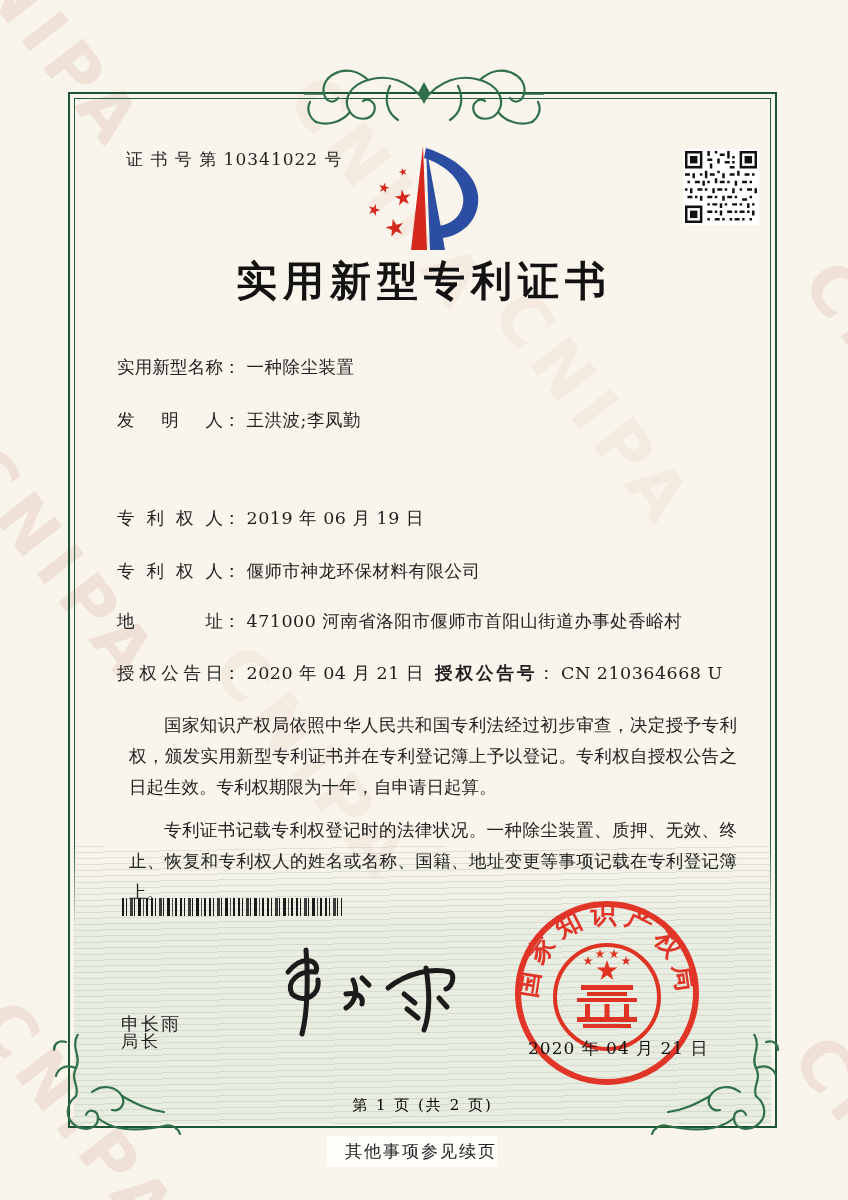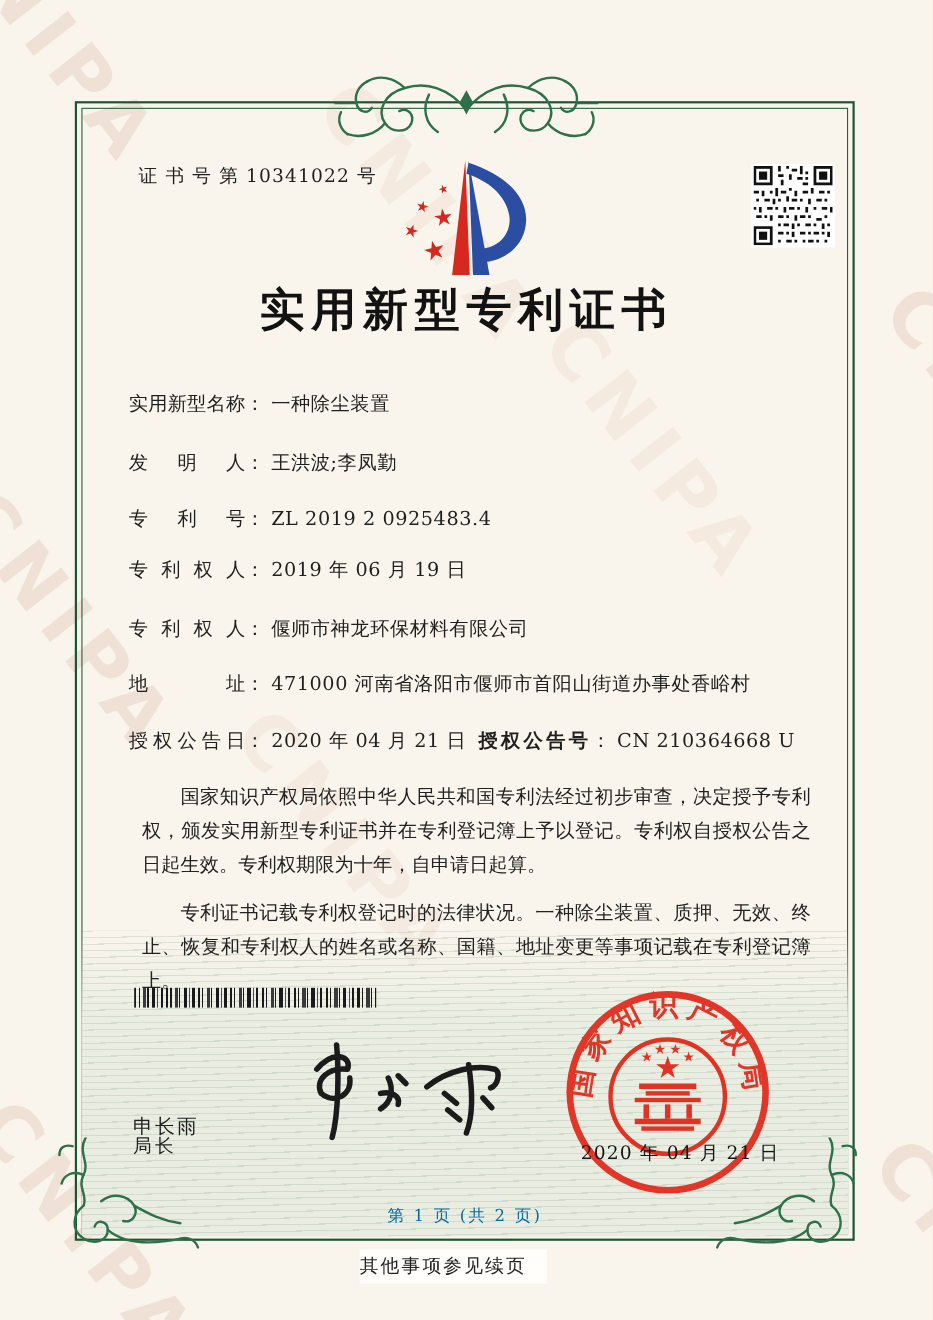--- a/index.html
+++ b/index.html
@@ -81,25 +81,25 @@
   .signature{position:absolute;left:258px;top:942px;}
   
   .seal{position:absolute;left:512px;top:898px;}
   .seal-date{
     position:absolute;left:528px;top:1037px;width:160px;
     font-size:17px;letter-spacing:1px;color:#151515;white-space:nowrap;
   }
   
   .page-info{
     position:absolute;left:68px;top:1096px;width:709px;text-align:center;
-    font-size:15px;letter-spacing:2px;color:#0369a1;
+    font-size:15px;letter-spacing:2px;color:#000000;
   }
   .continuation{
     position:absolute;left:327px;top:1136px;width:170px;height:31px;
-    background:#fffefb;text-align:left;line-height:31px;font-size:17px;
+    background:#fffefb;text-align:right;line-height:31px;font-size:17px;
     letter-spacing:2px;color:#222;
   }
   .ornament{position:absolute;pointer-events:none;}
 </style>
 </head>
 <body>
 
 <div class="page">
 
   <svg width="0" height="0" style="position:absolute">
@@ -199,23 +199,20 @@
   </svg>
 
   <div class="title">实用新型专利证书</div>
 
   <div class="row" style="top:355px">
     <span class="lbl">实用新型名称</span><span class="colon">：</span><span class="val">一种除尘装置</span>
   </div>
   <div class="row" style="top:408px">
     <span class="lbl">发明人</span><span class="colon">：</span><span class="val">王洪波;李凤勤</span>
   </div>
-  <div class="row" style="top:459px">
-    <span class="lbl">专利号</span><span class="colon">：</span><span class="val">ZL 2019 2 0925483.4</span>
-  </div>
   <div class="row" style="top:506px">
     <span class="lbl">专利权人</span><span class="colon">：</span><span class="val">2019 年 06 月 19 日</span>
   </div>
   <div class="row" style="top:559px">
     <span class="lbl">专利权人</span><span class="colon">：</span><span class="val">偃师市神龙环保材料有限公司</span>
   </div>
   <div class="row" style="top:609px">
     <span class="lbl">地址</span><span class="colon">：</span><span class="val">471000 河南省洛阳市偃师市首阳山街道办事处香峪村</span>
   </div>
   <div class="row" style="top:661px">

